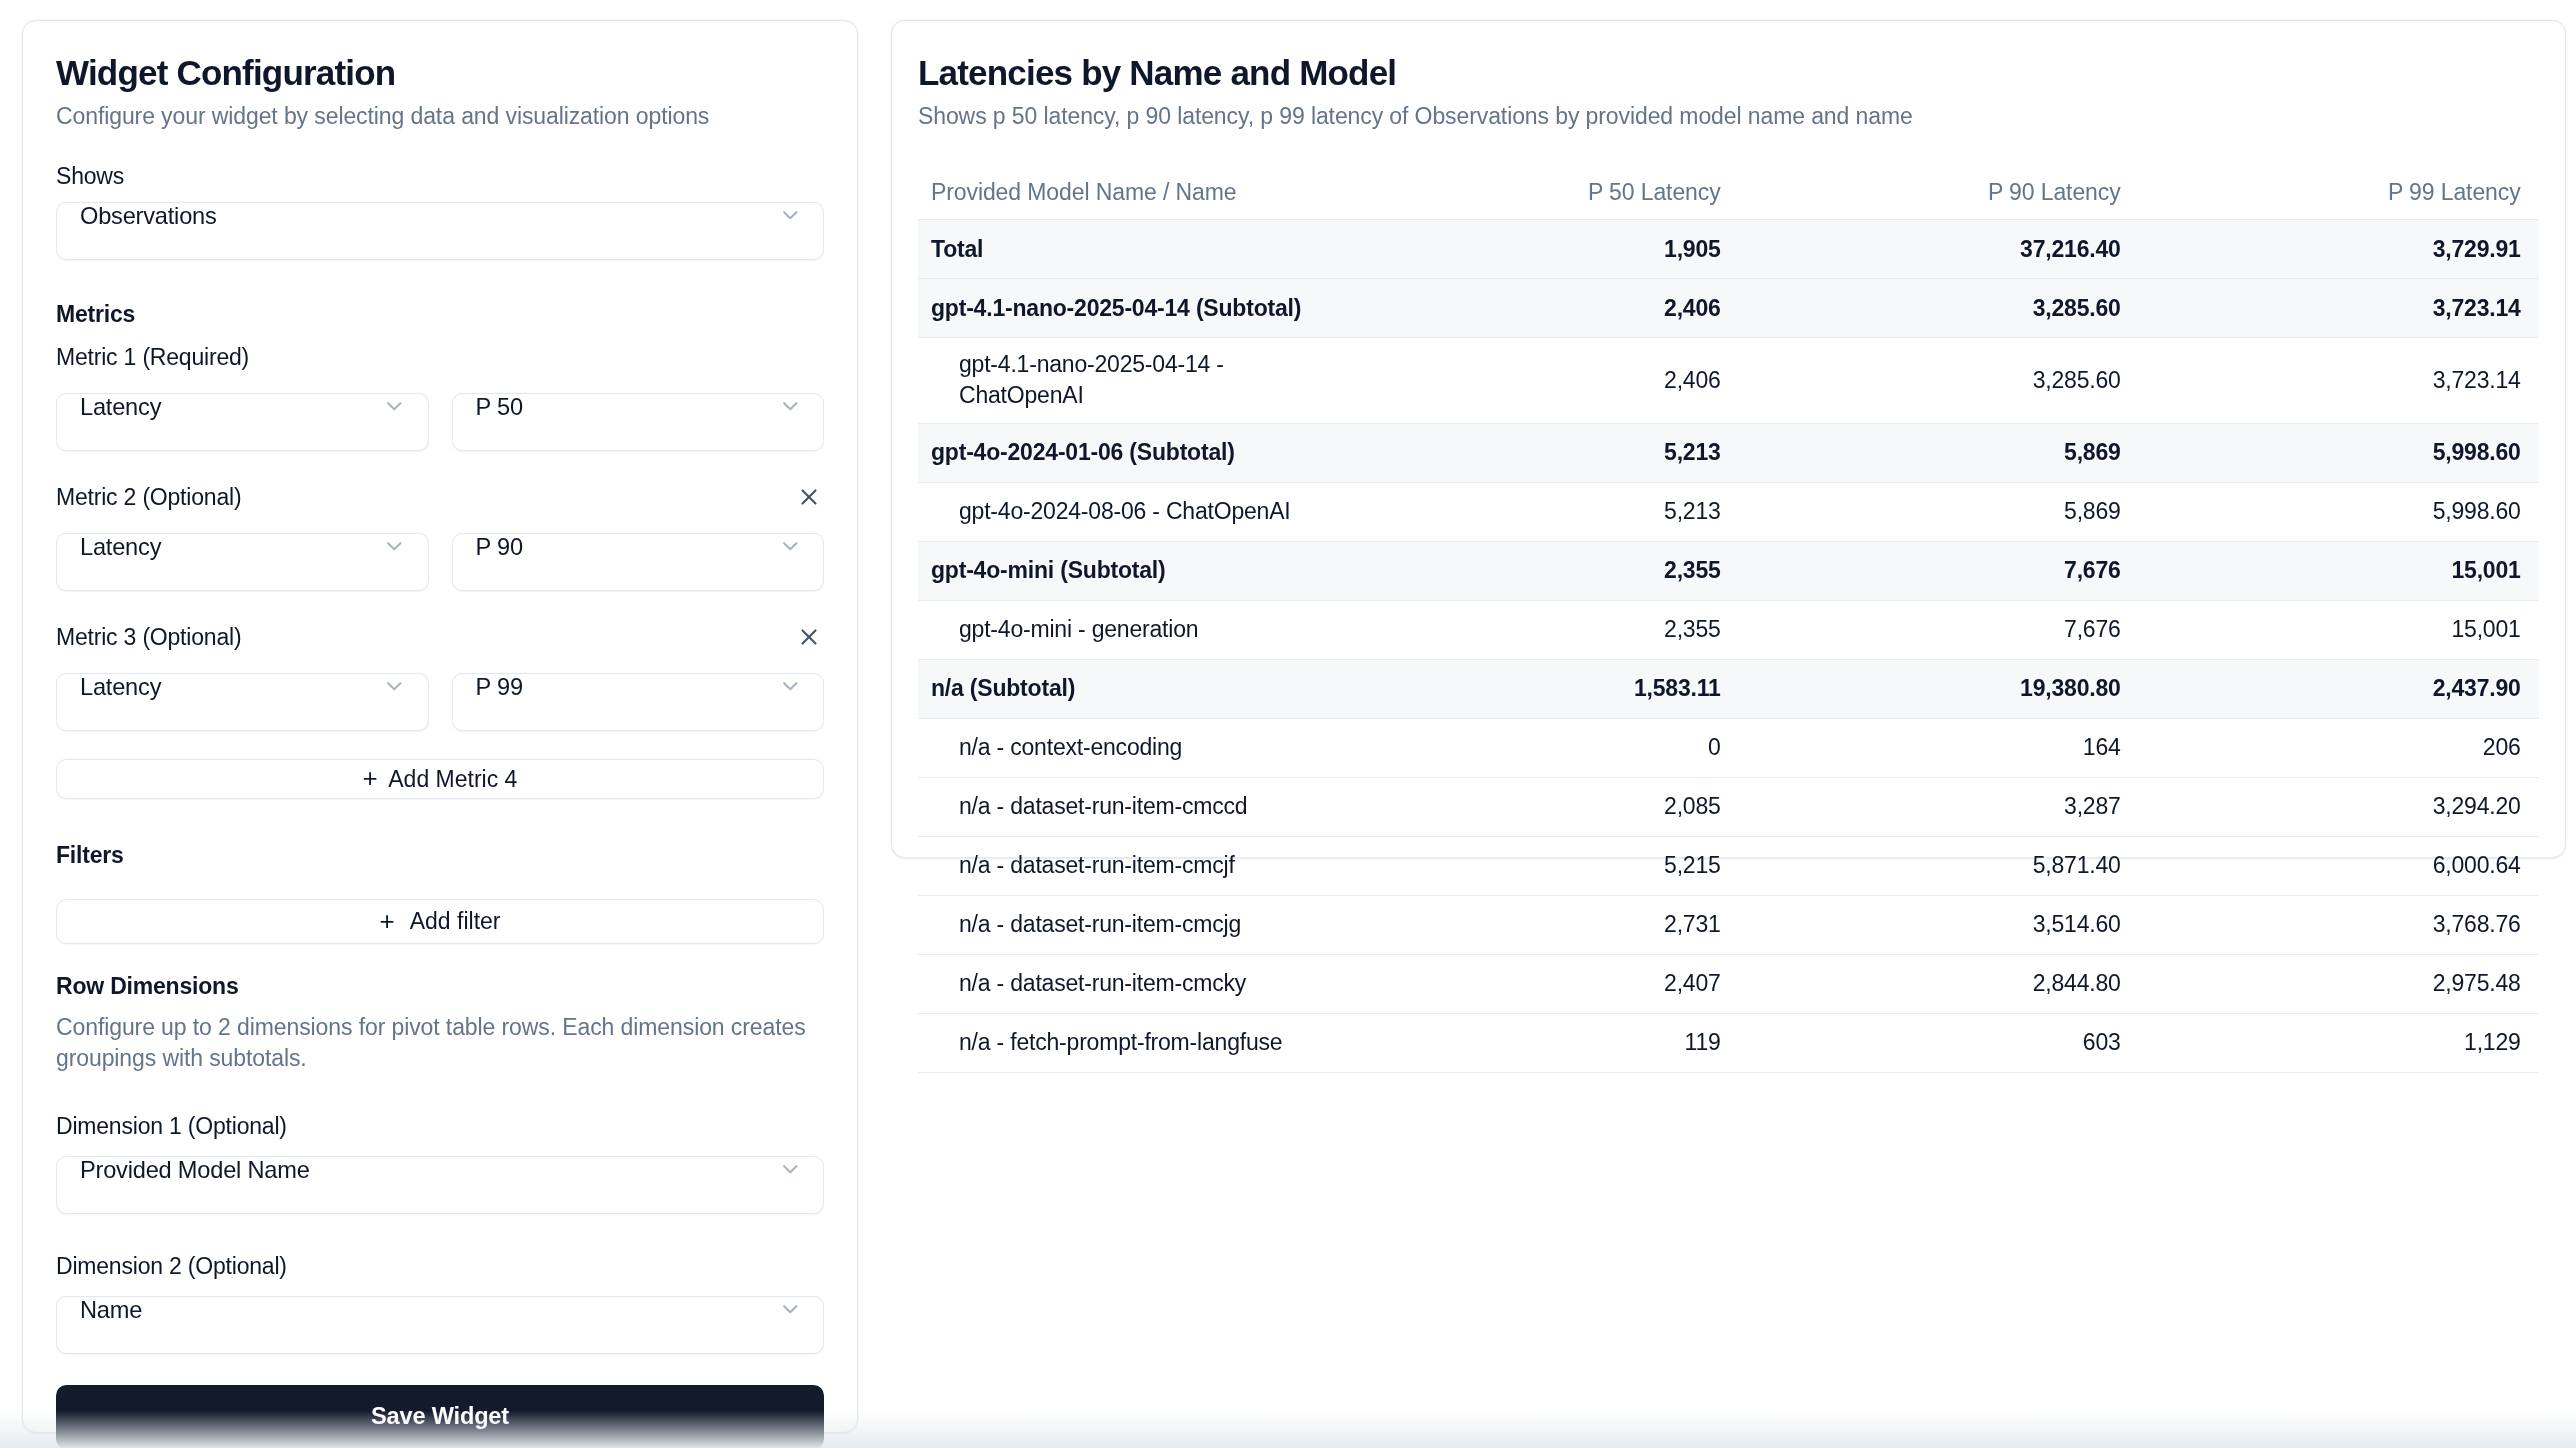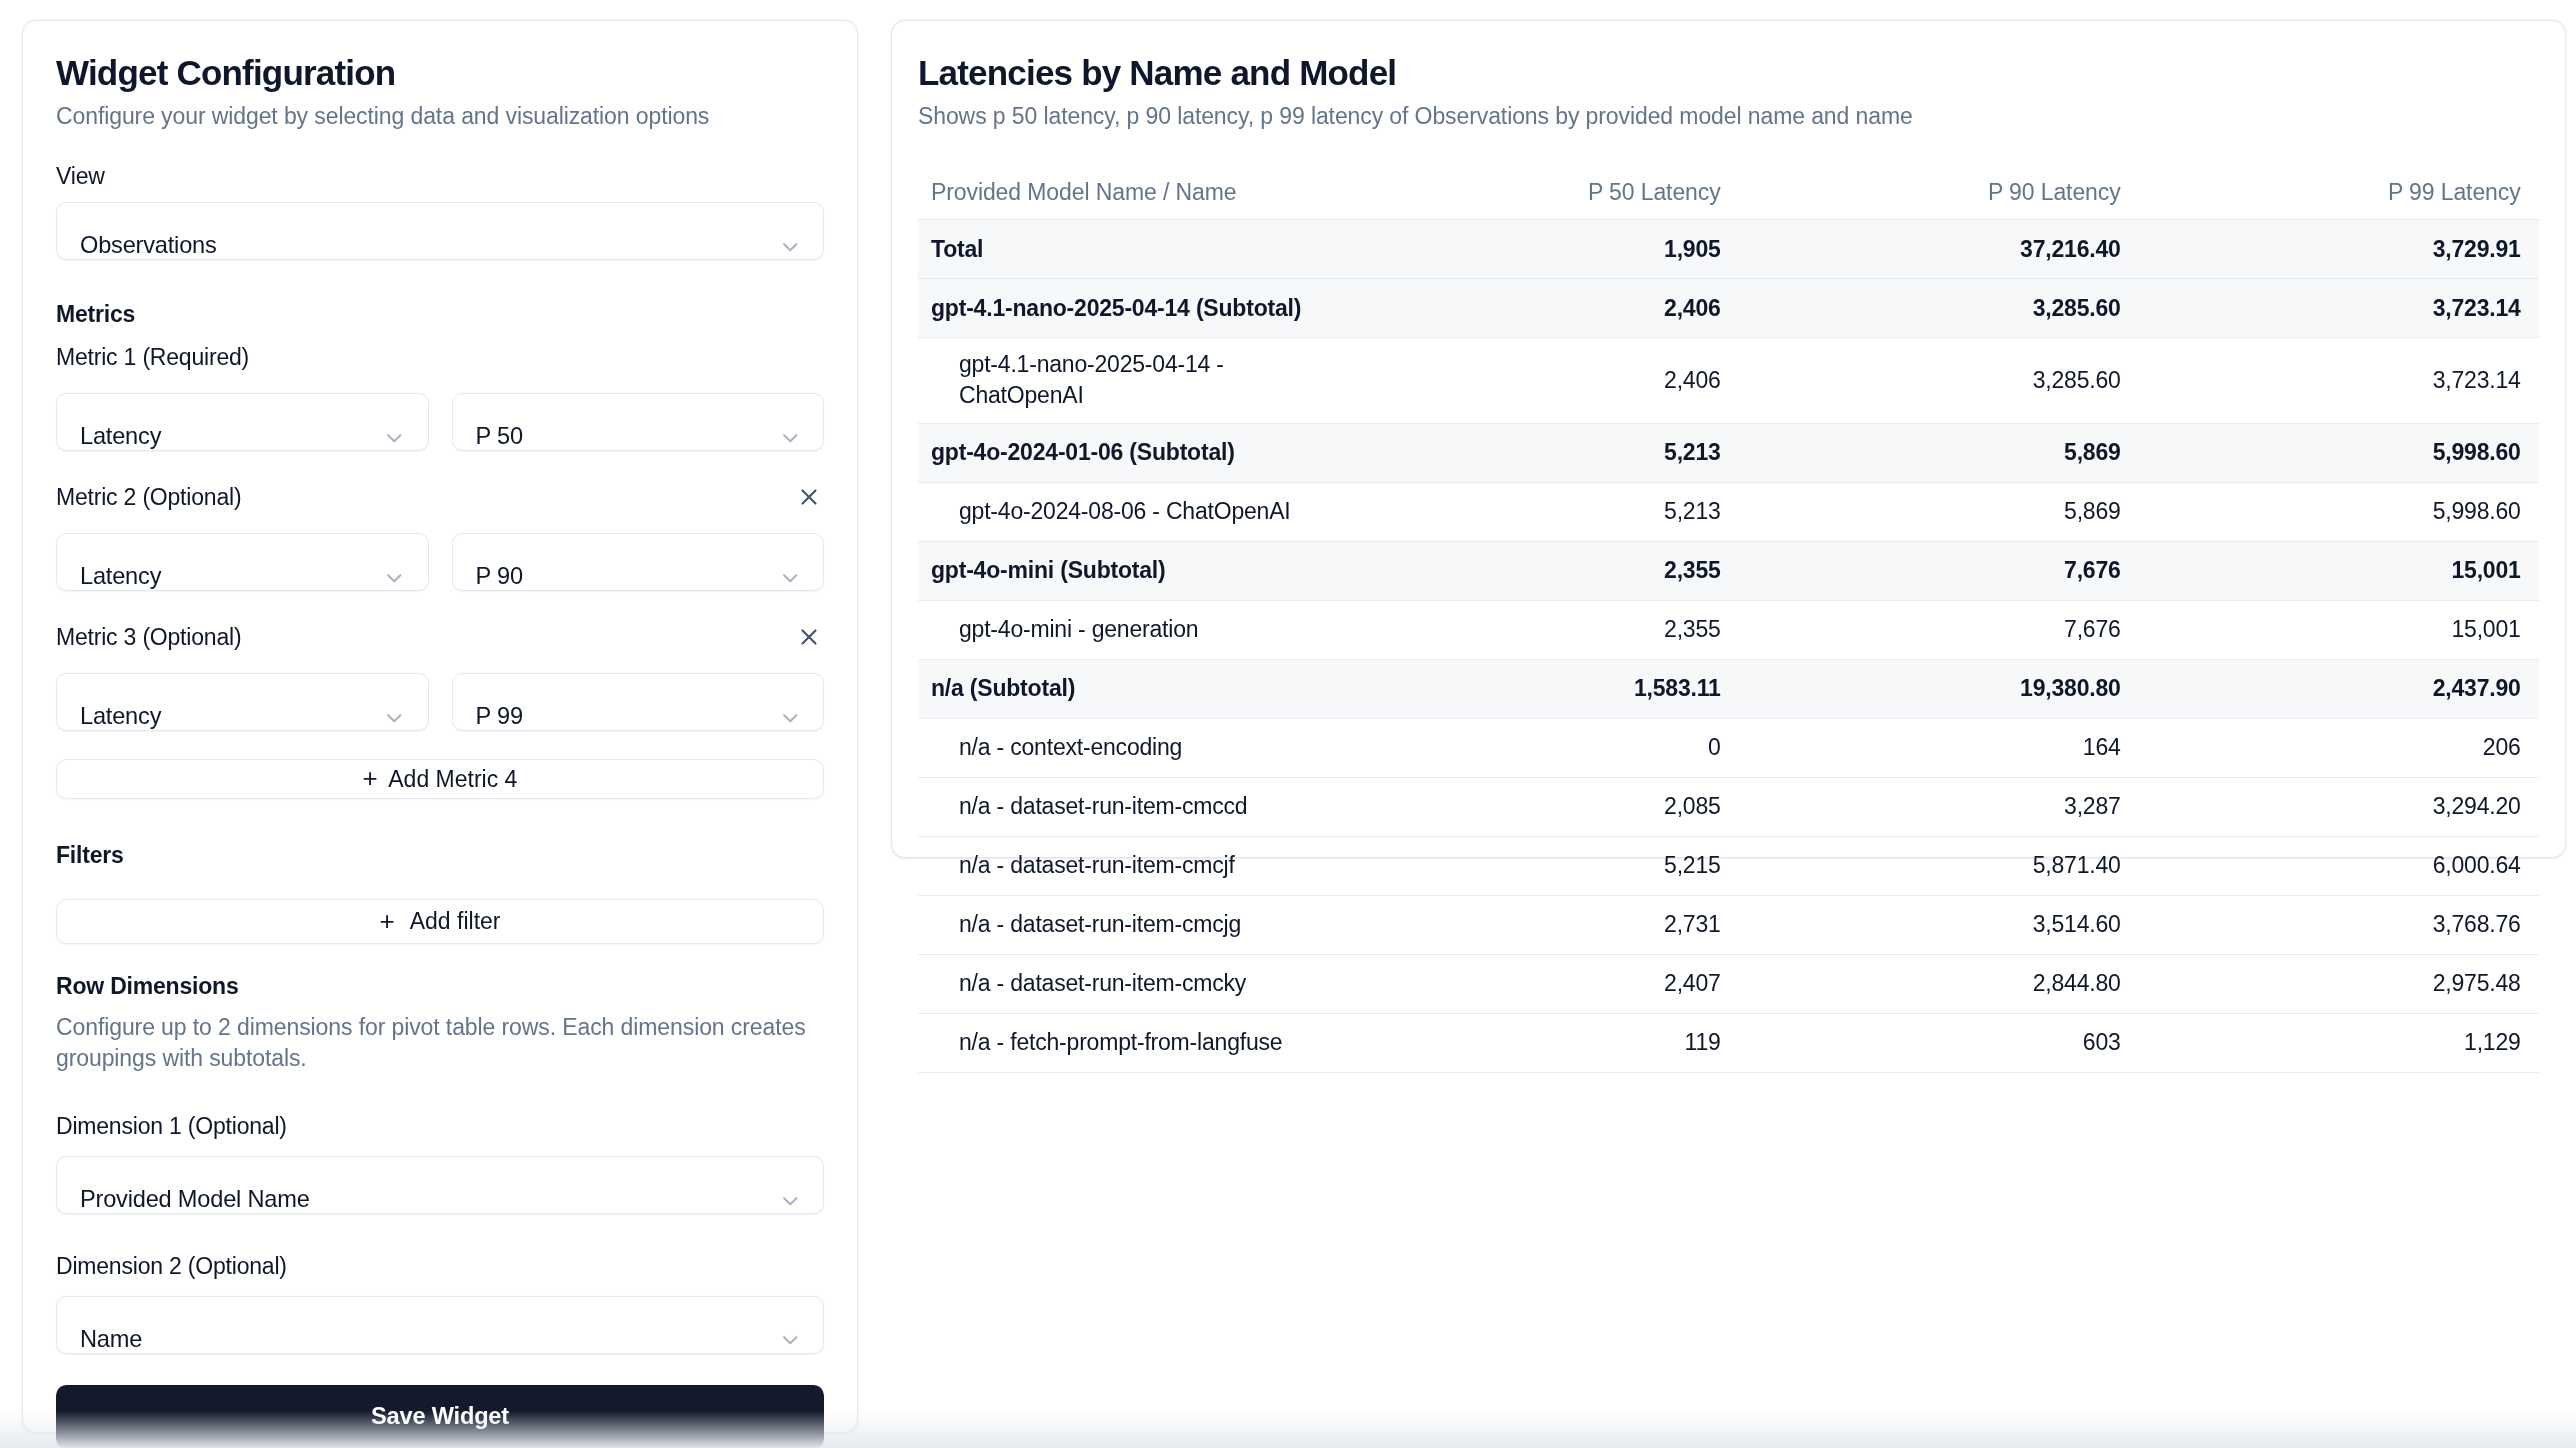--- a/index.html
+++ b/index.html
@@ -14,21 +14,21 @@
   .card.left  { left:22px;  top:20px; width:836px;  height:1413px; padding:31px 33px; }
   .card.right { left:891px; top:20px; width:1675px; height:838px; padding:31px 26px; }
 
   .card-title { font-size:35px; font-weight:700; letter-spacing:-0.8px; color:#0f172a; line-height:42px; }
   .card-sub   { font-size:23px; color:#64748b; line-height:30px; margin-top:7px; letter-spacing:-0.1px; }
 
   .field-label { font-size:23px; font-weight:500; color:#0f172a; line-height:28px; }
   .section-label { font-size:23px; font-weight:600; color:#0f172a; line-height:28px; }
 
   .select { height:58px; margin-top:12.2px; border:0.9px solid #e2e8f0; border-radius:10.5px; background:#fff;
-    display:flex; align-items:flex-end; justify-content:space-between; padding:0 21px 0 23px;
+    display:flex; align-items:flex-start; justify-content:space-between; padding:0 21px 0 23px;
     font-size:23.6px; color:#0f172a; box-shadow:0 0.9px 1.7px rgba(16,24,40,.05); cursor:pointer;gap:38px; }
   .select .chev { display:flex; opacity:.55; }
 
   .metric-block { margin-top:31px; }
   .metric-head { display:flex; align-items:center; justify-content:space-between; }
   .metric-grid { display:grid; grid-template-columns:1fr 1fr; gap:23px; margin-top:21px;border-radius:18px; }
   .metric-grid .select { margin-top:0; }
   .x-btn { width:30px; height:30px; display:flex; align-items:center; justify-content:center;
     background:none; border:none; cursor:pointer; }
 
@@ -70,21 +70,21 @@
 </style>
 </head>
 <body>
 
 <div class="page">
 
   <section class="card left">
     <h1 class="card-title">Widget Configuration</h1>
     <p class="card-sub">Configure your widget by selecting data and visualization options</p>
 
-    <div class="field-label mt-view">View</div>
+    <div class="field-label mt-view">Shows</div>
     <div class="select">
       <span>Observations</span>
       <span class="chev">
         <svg width="24.5" height="24.5" viewBox="0 0 24 24" fill="none" stroke="#64748b" stroke-width="2" stroke-linecap="round" stroke-linejoin="round">
             <polyline points="6 9 12 15 18 9"></polyline>
           </svg>
       </span>
     </div>
 
     <div class="section-label mt-metrics">Metrics</div>

